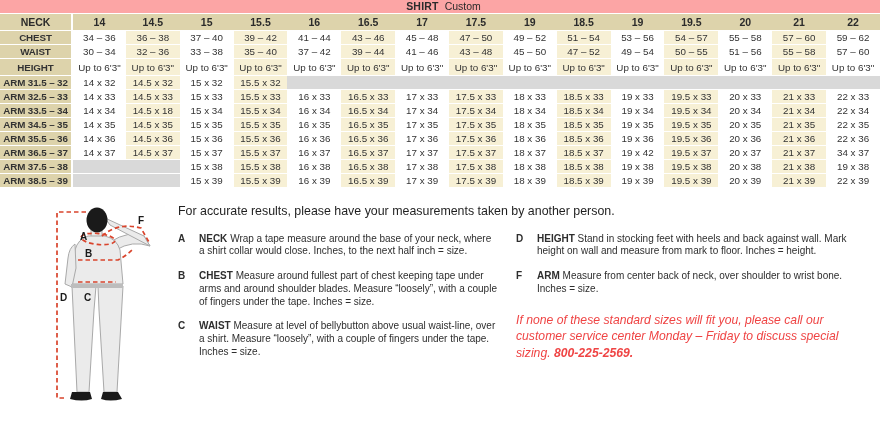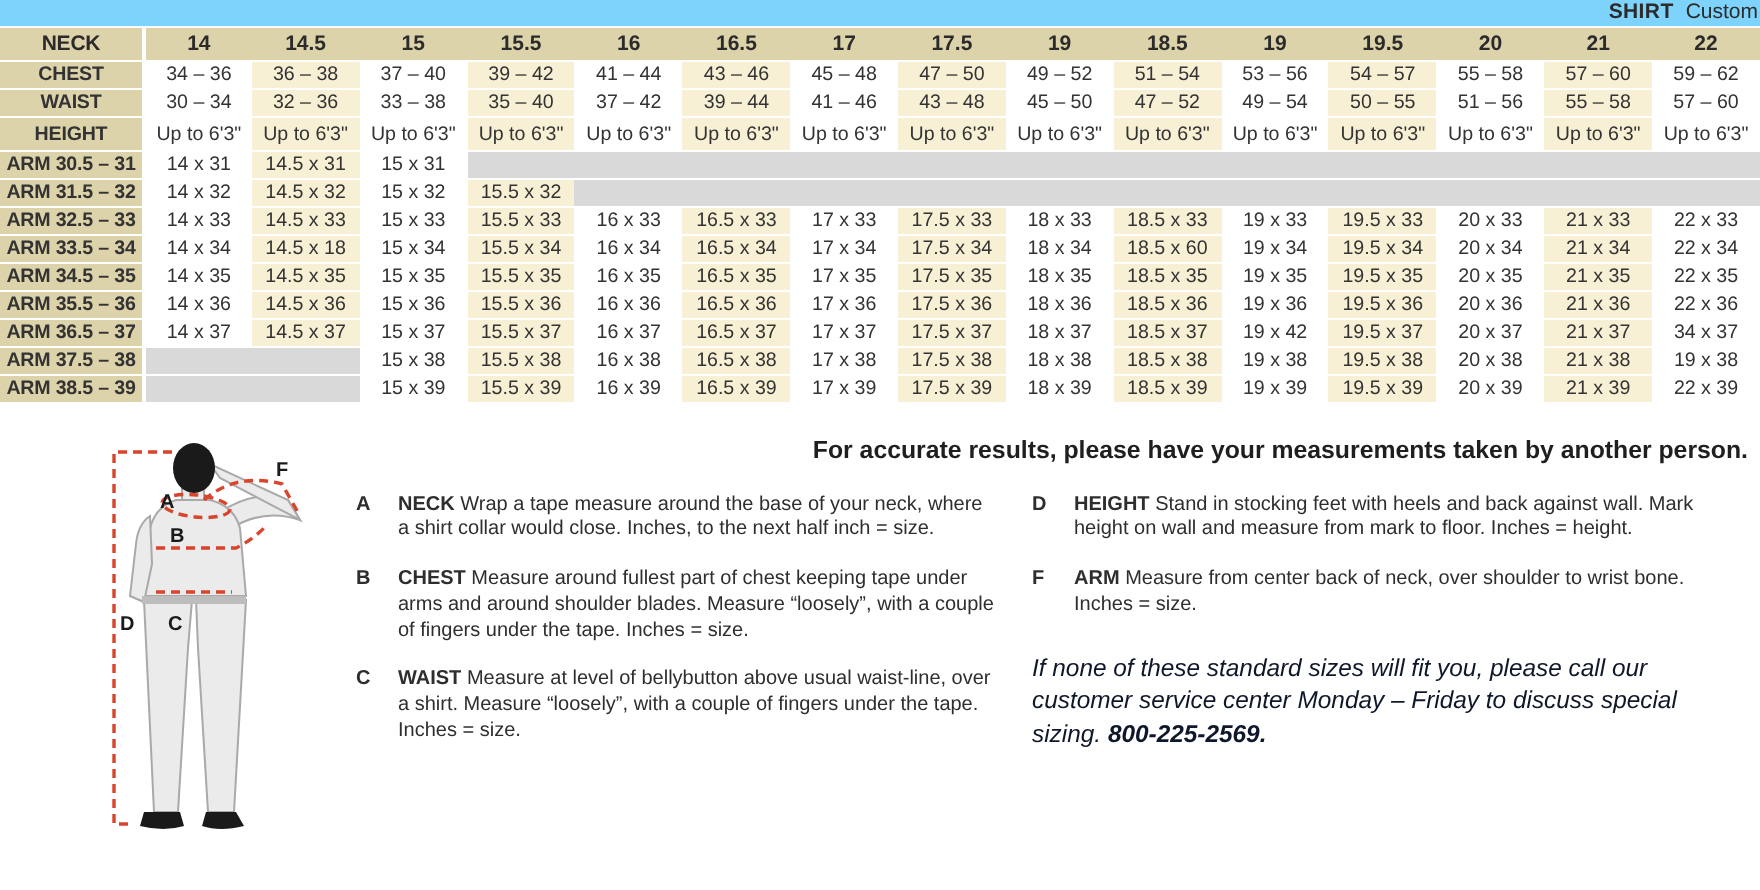--- a/index.html
+++ b/index.html
@@ -11,21 +11,21 @@
   }
 
   
   table.size-table { border-collapse:collapse; width:880px; table-layout:fixed; }
   table.size-table td {
     font-size:9.8px; text-align:center; white-space:nowrap; overflow:hidden;
     height:14px; line-height:13px; padding:0 1px;
     border-bottom:1px solid #ffffff; color:#333333;
   }
   tr.title-row td {
-    background:#7dd3fc; text-align:right; padding-left:8px;
+    background:#fca5a5; text-align:center; padding-left:8px;
     font-size:10.5px; height:13px; color:#2b2b2b;
   }
   tr.title-row .tbl-title { font-weight:bold; letter-spacing:.2px; }
   tr.title-row .tbl-subtitle { margin-left:6px; }
   tr.neck-row td {
     background:#ddd3ab; font-weight:bold; font-size:10.5px; height:17px; color:#2b2b2b;
   }
   td.lbl {
     background:#ddd3ab; text-align:left; font-weight:bold; padding-left:8px;
     border-right:2px solid #ffffff; font-size:9.6px; color:#3a3a3a; letter-spacing:-0.1px;
@@ -33,29 +33,29 @@
   td.w { background:#ffffff; }
   td.c { background:#f7f0d5; }
   td.e { background:#d9d9d9; }
   tr.tall td { height:17px; }
 
   
   .bottom { display:flex; margin-top:16px; }
   .fig-col { width:178px; flex:none; }
   .fig-col svg { display:block; margin:2px 0 0 44px; }
   .content-col { flex:1; padding-right:6px; }
-  .heading { text-align:right; font-size:12.4px; line-height:15.5px; color:#1f1f1f;font-weight:bold; }
+  .heading { text-align:left; font-size:12.4px; line-height:15.5px; color:#1f1f1f; }
   .cols { display:flex; margin-top:13px; }
   .col-left  { width:320px; margin-right:18px; flex:none; }
   .col-right { flex:1; }
   .item { position:relative; padding-left:21px; margin-bottom:12px;
           font-size:10px; line-height:12.8px; color:#2e2e2e; }
   .item .key  { position:absolute; left:0; top:0; font-weight:bold; }
   .item .term { font-weight:bold; }
-  .note { font-style:italic; font-size:12.2px; line-height:16.5px; margin:16px 0 0 0; color:#0f172a; }
+  .note { font-style:italic; font-size:12.2px; line-height:16.5px; margin:16px 0 0 0; color:#ef4444; }
   .note .phone { font-weight:bold; }
 </style>
 </head>
 <body>
 
 <table class="size-table">
   <colgroup>
     <col style="width:72px">
     <col>
       <col>
@@ -143,38 +143,20 @@
         <td class="c">Up to 6'3"</td>
         <td class="w">Up to 6'3"</td>
         <td class="c">Up to 6'3"</td>
         <td class="w">Up to 6'3"</td>
         <td class="c">Up to 6'3"</td>
         <td class="w">Up to 6'3"</td>
         <td class="c">Up to 6'3"</td>
         <td class="w">Up to 6'3"</td>
       </tr>
       <tr>
-        <td class="lbl">ARM 30.5 – 31</td>
-        <td class="w">14 x 31</td>
-        <td class="c">14.5 x 31</td>
-        <td class="w">15 x 31</td>
-        <td class="e"></td>
-        <td class="e"></td>
-        <td class="e"></td>
-        <td class="e"></td>
-        <td class="e"></td>
-        <td class="e"></td>
-        <td class="e"></td>
-        <td class="e"></td>
-        <td class="e"></td>
-        <td class="e"></td>
-        <td class="e"></td>
-        <td class="e"></td>
-      </tr>
-      <tr>
         <td class="lbl">ARM 31.5 – 32</td>
         <td class="w">14 x 32</td>
         <td class="c">14.5 x 32</td>
         <td class="w">15 x 32</td>
         <td class="c">15.5 x 32</td>
         <td class="e"></td>
         <td class="e"></td>
         <td class="e"></td>
         <td class="e"></td>
         <td class="e"></td>
@@ -207,21 +189,21 @@
         <td class="lbl">ARM 33.5 – 34</td>
         <td class="w">14 x 34</td>
         <td class="c">14.5 x 18</td>
         <td class="w">15 x 34</td>
         <td class="c">15.5 x 34</td>
         <td class="w">16 x 34</td>
         <td class="c">16.5 x 34</td>
         <td class="w">17 x 34</td>
         <td class="c">17.5 x 34</td>
         <td class="w">18 x 34</td>
-        <td class="c">18.5 x 60</td>
+        <td class="c">18.5 x 34</td>
         <td class="w">19 x 34</td>
         <td class="c">19.5 x 34</td>
         <td class="w">20 x 34</td>
         <td class="c">21 x 34</td>
         <td class="w">22 x 34</td>
       </tr>
       <tr>
         <td class="lbl">ARM 34.5 – 35</td>
         <td class="w">14 x 35</td>
         <td class="c">14.5 x 35</td>

